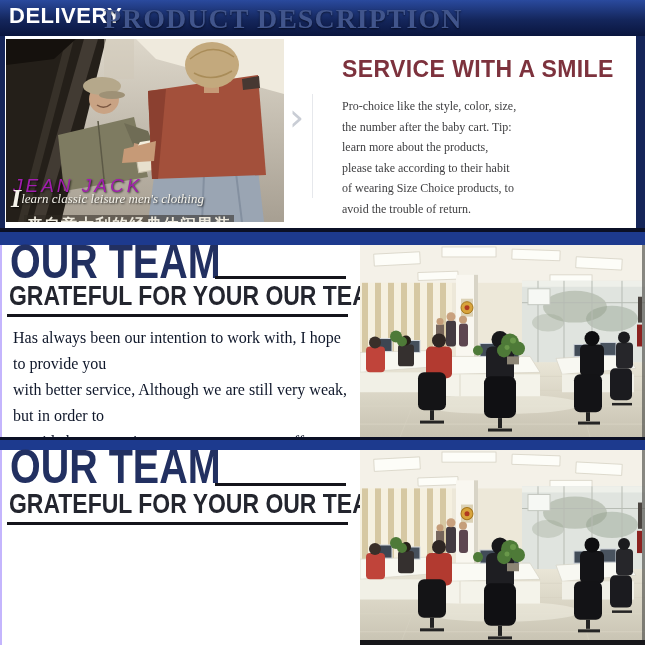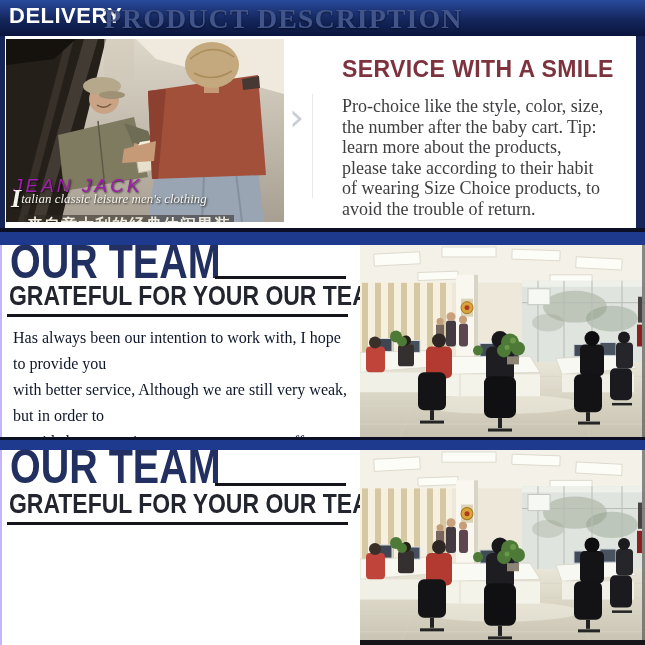--- a/index.html
+++ b/index.html
@@ -25,21 +25,21 @@
   .wm2{position:absolute;left:5px;top:152px;color:#f4f2ea;font-family:"Liberation Serif",serif;
        font-style:italic;font-size:13px;text-shadow:1px 1px 2px rgba(0,0,0,.8);white-space:nowrap;}
   .wm2 .bigI{font-size:26px;font-weight:700;line-height:10px;vertical-align:-4px;}
   .wm3{position:absolute;left:18px;top:176px;color:#ece8dc;font-size:16px;font-weight:700;
        background:rgba(45,40,32,.55);padding:0 3px;letter-spacing:1px;white-space:nowrap;}
   .carousel-next{position:absolute;left:284px;top:62px;font-size:38px;color:#c9cdd5;
                  line-height:38px;cursor:pointer;font-family:"DejaVu Sans",sans-serif;}
   .faint-line{position:absolute;left:307px;top:58px;width:1px;height:104px;background:#e6e8ec;}
   .service{position:absolute;left:337px;top:20px;width:292px;}
   .service-h{font-size:23px;font-weight:800;color:#7d323d;letter-spacing:.4px;margin:0;}
-  .service-body{margin-top:13px;font-family:"Liberation Serif",serif;font-size:18px;
+  .service-body{margin-top:13px;font-family:"Liberation Serif",serif;font-size:12px;
                 color:#3e3e40;line-height:20.6px;white-space:pre-line;}
 
   
   .divider1{position:absolute;top:228px;left:0;width:645px;height:17px;background:#1d3a8e;
             border-top:4px solid #0b1026;box-sizing:border-box;}
   .divider2{position:absolute;top:437px;left:0;width:645px;height:13px;background:#1d3a8e;
             border-top:3px solid #0b1026;box-sizing:border-box;}
 
   
   .team{position:absolute;left:0;width:360px;background:#fff;border-left:2px solid #c4b5fd;
@@ -226,21 +226,21 @@
         <path d="M198,136 L196,183 M230,134 L236,183" stroke="#8490a0" stroke-width="2" fill="none"></path>
         <polygon points="142,52 252,36 260,136 146,140" fill="#a3503b"></polygon>
         <polygon points="142,52 160,50 152,140 146,140" fill="#8b4030"></polygon>
         <polygon points="236,40 253,37 254,49 237,51" fill="#463832"></polygon>
         <polygon points="150,102 118,110 116,124 148,122" fill="#c69a77"></polygon>
         <rect x="198" y="42" width="15" height="12" fill="#c69a77"></rect>
         <ellipse cx="206" cy="26" rx="27" ry="23" fill="#c3a97d"></ellipse>
         <path d="M184,20 Q206,2 228,18 M188,34 Q206,44 226,32" stroke="#a2854f" stroke-width="1.5" fill="none" opacity="0.8"></path>
       </svg>
       <div class="wm1">JEAN JACK</div>
-      <div class="wm2"><span class="bigI">I</span><span>talian classic leisure men's clothing</span></div>
+      <div class="wm2"><span class="bigI">I</span><span>learn classic leisure men's clothing</span></div>
       <div class="wm3">来自意大利的经典休闲男装</div>
     </div>
     <span class="carousel-next">›</span>
     <div class="faint-line"></div>
     <div class="service">
       <h3 class="service-h">SERVICE WITH A SMILE</h3>
       <div class="service-body">Pro-choice like the style, color, size,
 the number after the baby cart. Tip:
 learn more about the products,
 please take according to their habit

